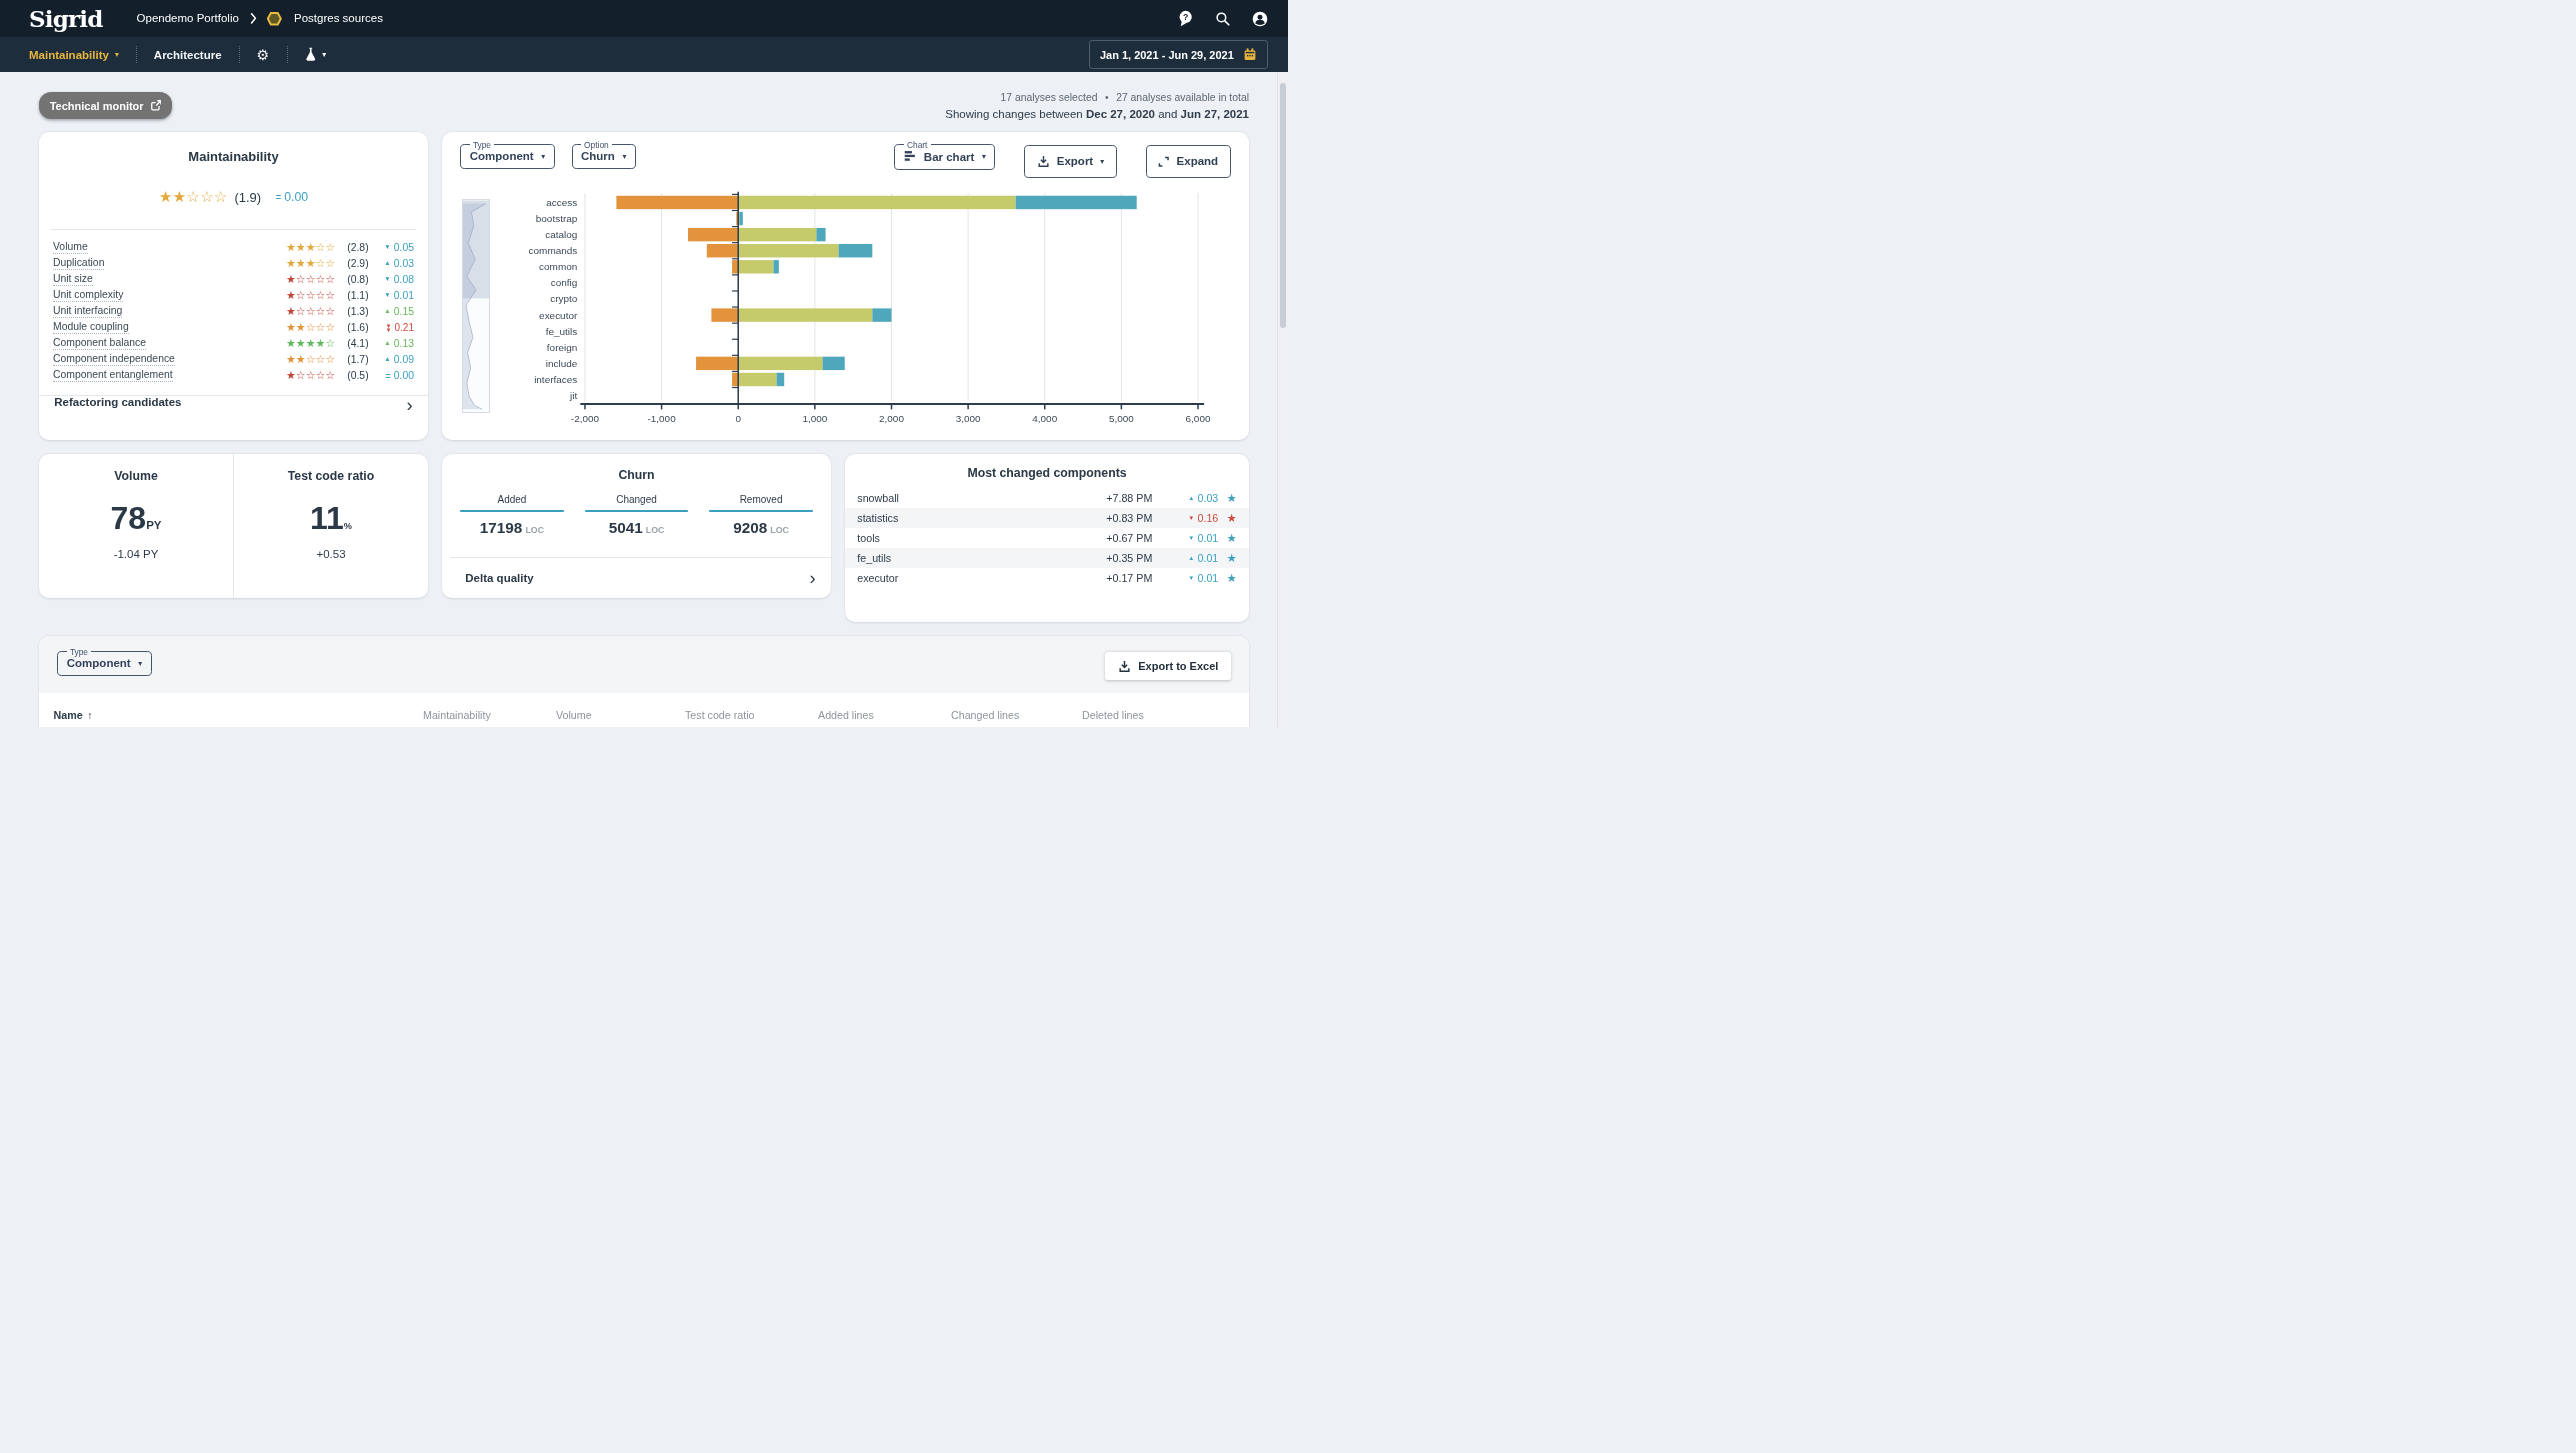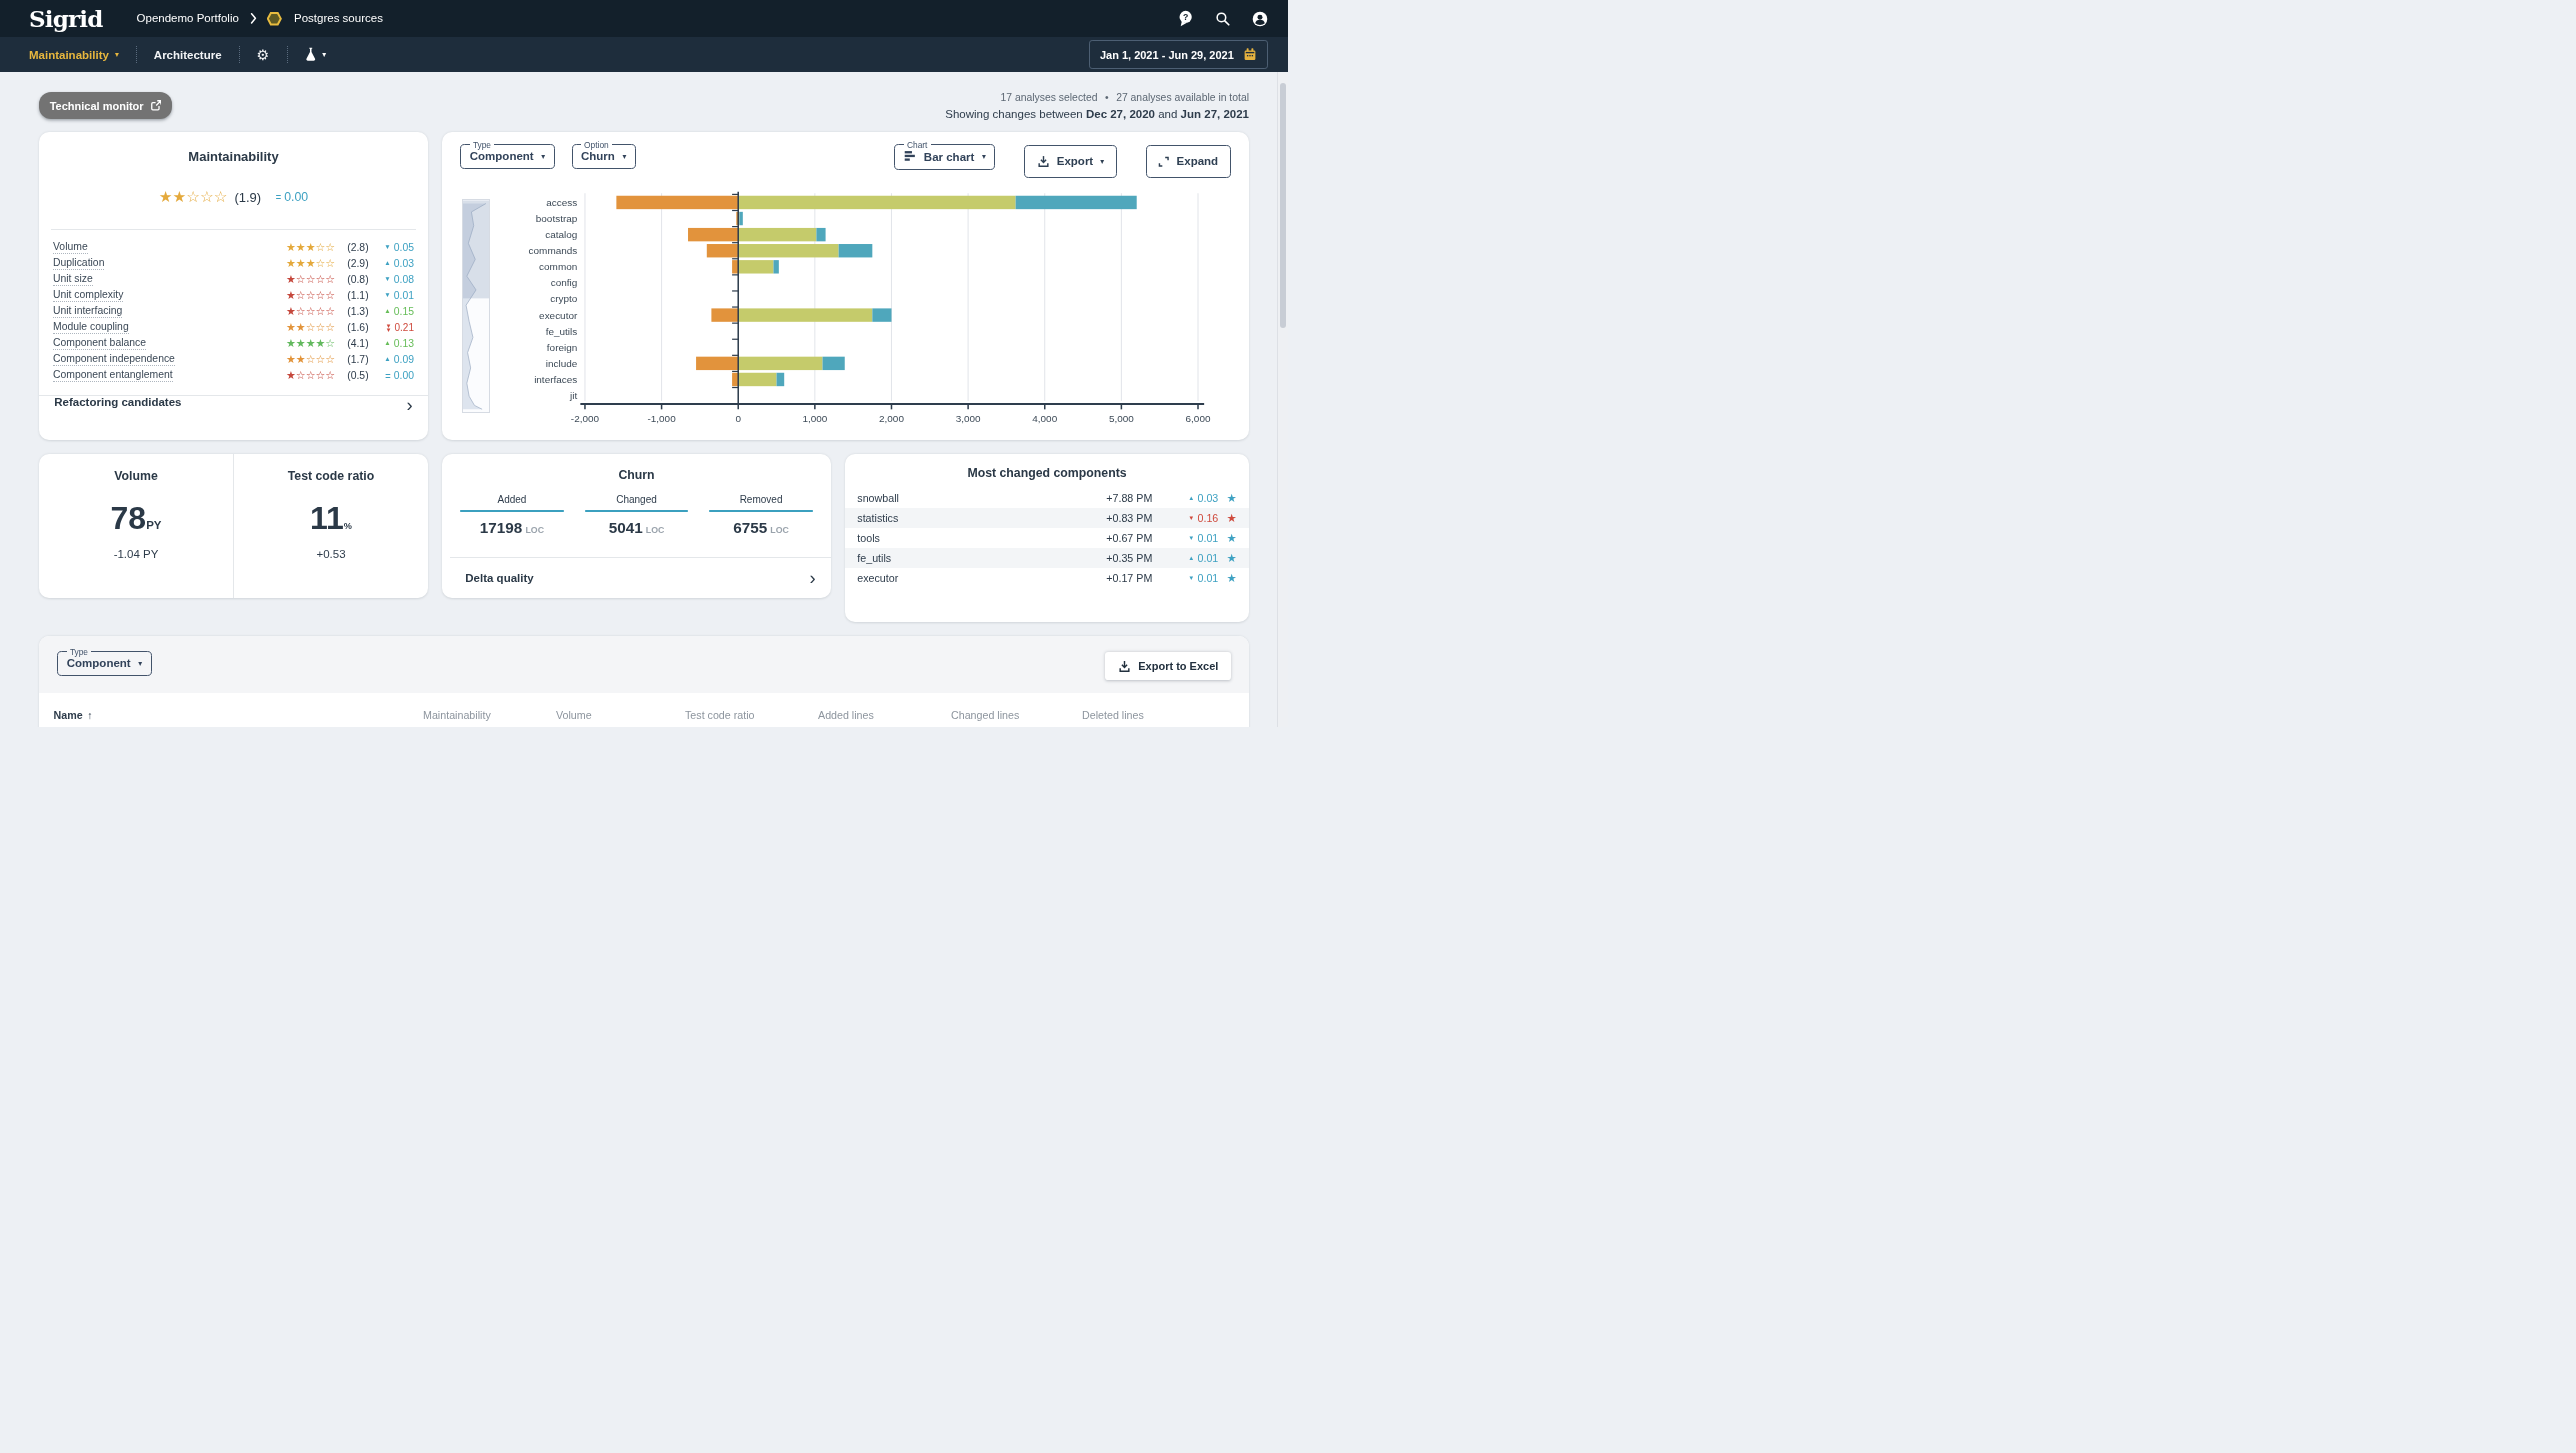--- a/index.html
+++ b/index.html
@@ -514,21 +514,21 @@
             <div class="churn-val"><span>17198</span><span class="loc">LOC</span></div>
           </div>
           <div class="churn-col">
             <div class="churn-label">Changed</div>
             <div class="churn-bar"></div>
             <div class="churn-val"><span>5041</span><span class="loc">LOC</span></div>
           </div>
           <div class="churn-col">
             <div class="churn-label">Removed</div>
             <div class="churn-bar"></div>
-            <div class="churn-val"><span>6755</span><span class="loc">LOC</span></div>
+            <div class="churn-val"><span>9208</span><span class="loc">LOC</span></div>
           </div>
         </div>
       <div class="churn-footer">
         <span>Delta quality</span>
         <span class="chev">›</span>
       </div>
     </div>
 
     <div class="card mc-card">
       <div class="mc-title">Most changed components</div>

